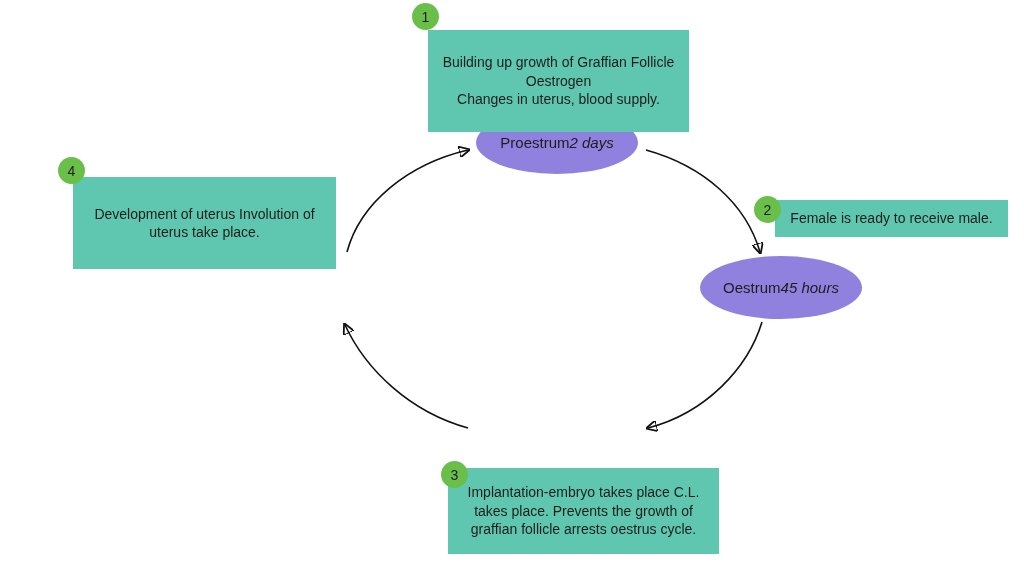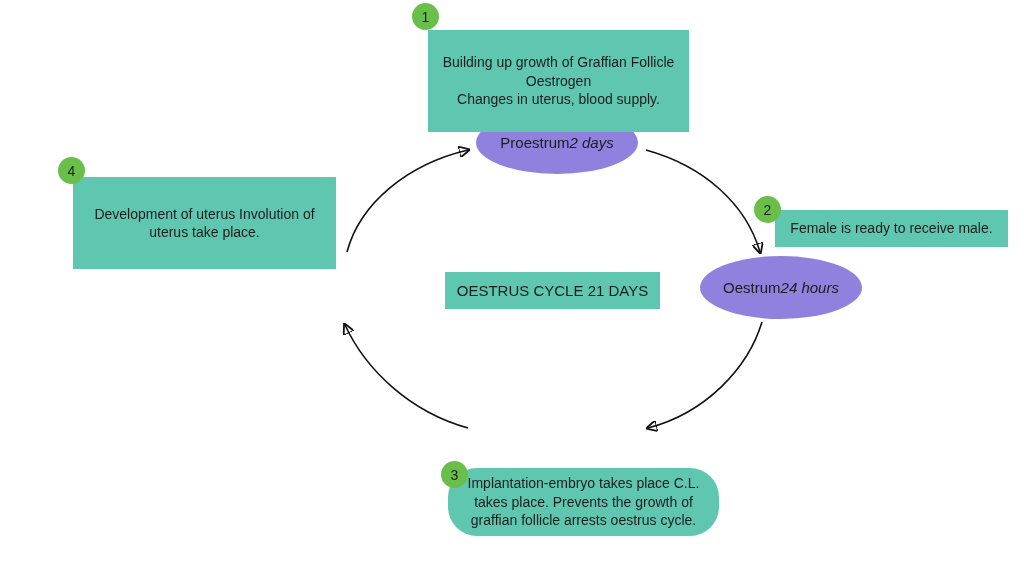--- a/index.html
+++ b/index.html
@@ -86,22 +86,22 @@
     color: var(--text);
     text-align: center;
   }
   
   .node-proestrum  { left: 476px; top: 111px; width: 162px; height: 63px; }
   .node-oestrum    { left: 700px; top: 256px; width: 162px; height: 63px; }
   .node-metoestrum { left: 476px; top: 401px; width: 162px; height: 63px; }
   .node-diestrum   { left: 245px; top: 256px; width: 163px; height: 63px; }
   
   .box-step1 { left: 428px; top: 30px;  width: 261px; height: 102px; }
-  .box-step2 { left: 775px; top: 210px; width: 233px; height: 37px; }
-  .box-step3 { left: 448px; top: 468px; width: 271px; height: 68px; border-radius: 29px; }
+  .box-step2 { left: 775px; top: 200px; width: 233px; height: 37px; }
+  .box-step3 { left: 448px; top: 468px; width: 271px; height: 86px; }
   .box-step4 { left: 73px;  top: 168px; width: 263px; height: 92px; margin-top: 9px; }
   
   .badge-step1 { left: 412px; top: 3px; }
   .badge-step2 { left: 754px; top: 196px; }
   .badge-step3 { left: 441px; top: 461px; }
   .badge-step4 { left: 58px;  top: 157px; }
 </style>
 </head>
 <body>
 
@@ -112,30 +112,29 @@
       <marker id="arrowhead" viewBox="0 0 10 10" refX="8" refY="5" markerWidth="7" markerHeight="7" orient="auto-start-reverse">
         <path d="M 0 0 L 10 5 L 0 10 z" fill="#111111" stroke="none"></path>
       </marker>
     </defs>
     <path d="M 347 252 C 360 203, 408 164, 468 150" marker-end="url(#arrowhead)"></path>
     <path d="M 646 150 C 704 166, 746 204, 760 252" marker-end="url(#arrowhead)"></path>
     <path d="M 762 322 C 748 368, 706 413, 648 428" marker-end="url(#arrowhead)"></path>
     <path d="M 468 428 C 410 412, 366 370, 345 325" marker-end="url(#arrowhead)"></path>
   </svg>
 
-  <div class="center-title">OESTRUS CYCLE 21 DAYS</div>
 
   <div class="node node-proestrum">
     <span class="node-label">Proestrum</span>
     <span class="node-duration">2 days</span>
   </div>
 
   <div class="node node-oestrum">
     <span class="node-label">Oestrum</span>
-    <span class="node-duration">24 hours</span>
+    <span class="node-duration">45 hours</span>
   </div>
 
 
 
   <div class="ann-box box-step1">
     <span class="ann-text">Building up growth of Graffian Follicle
 Oestrogen
 Changes in uterus, blood supply.</span>
   </div>
   <div class="badge badge-step1">1</div>

